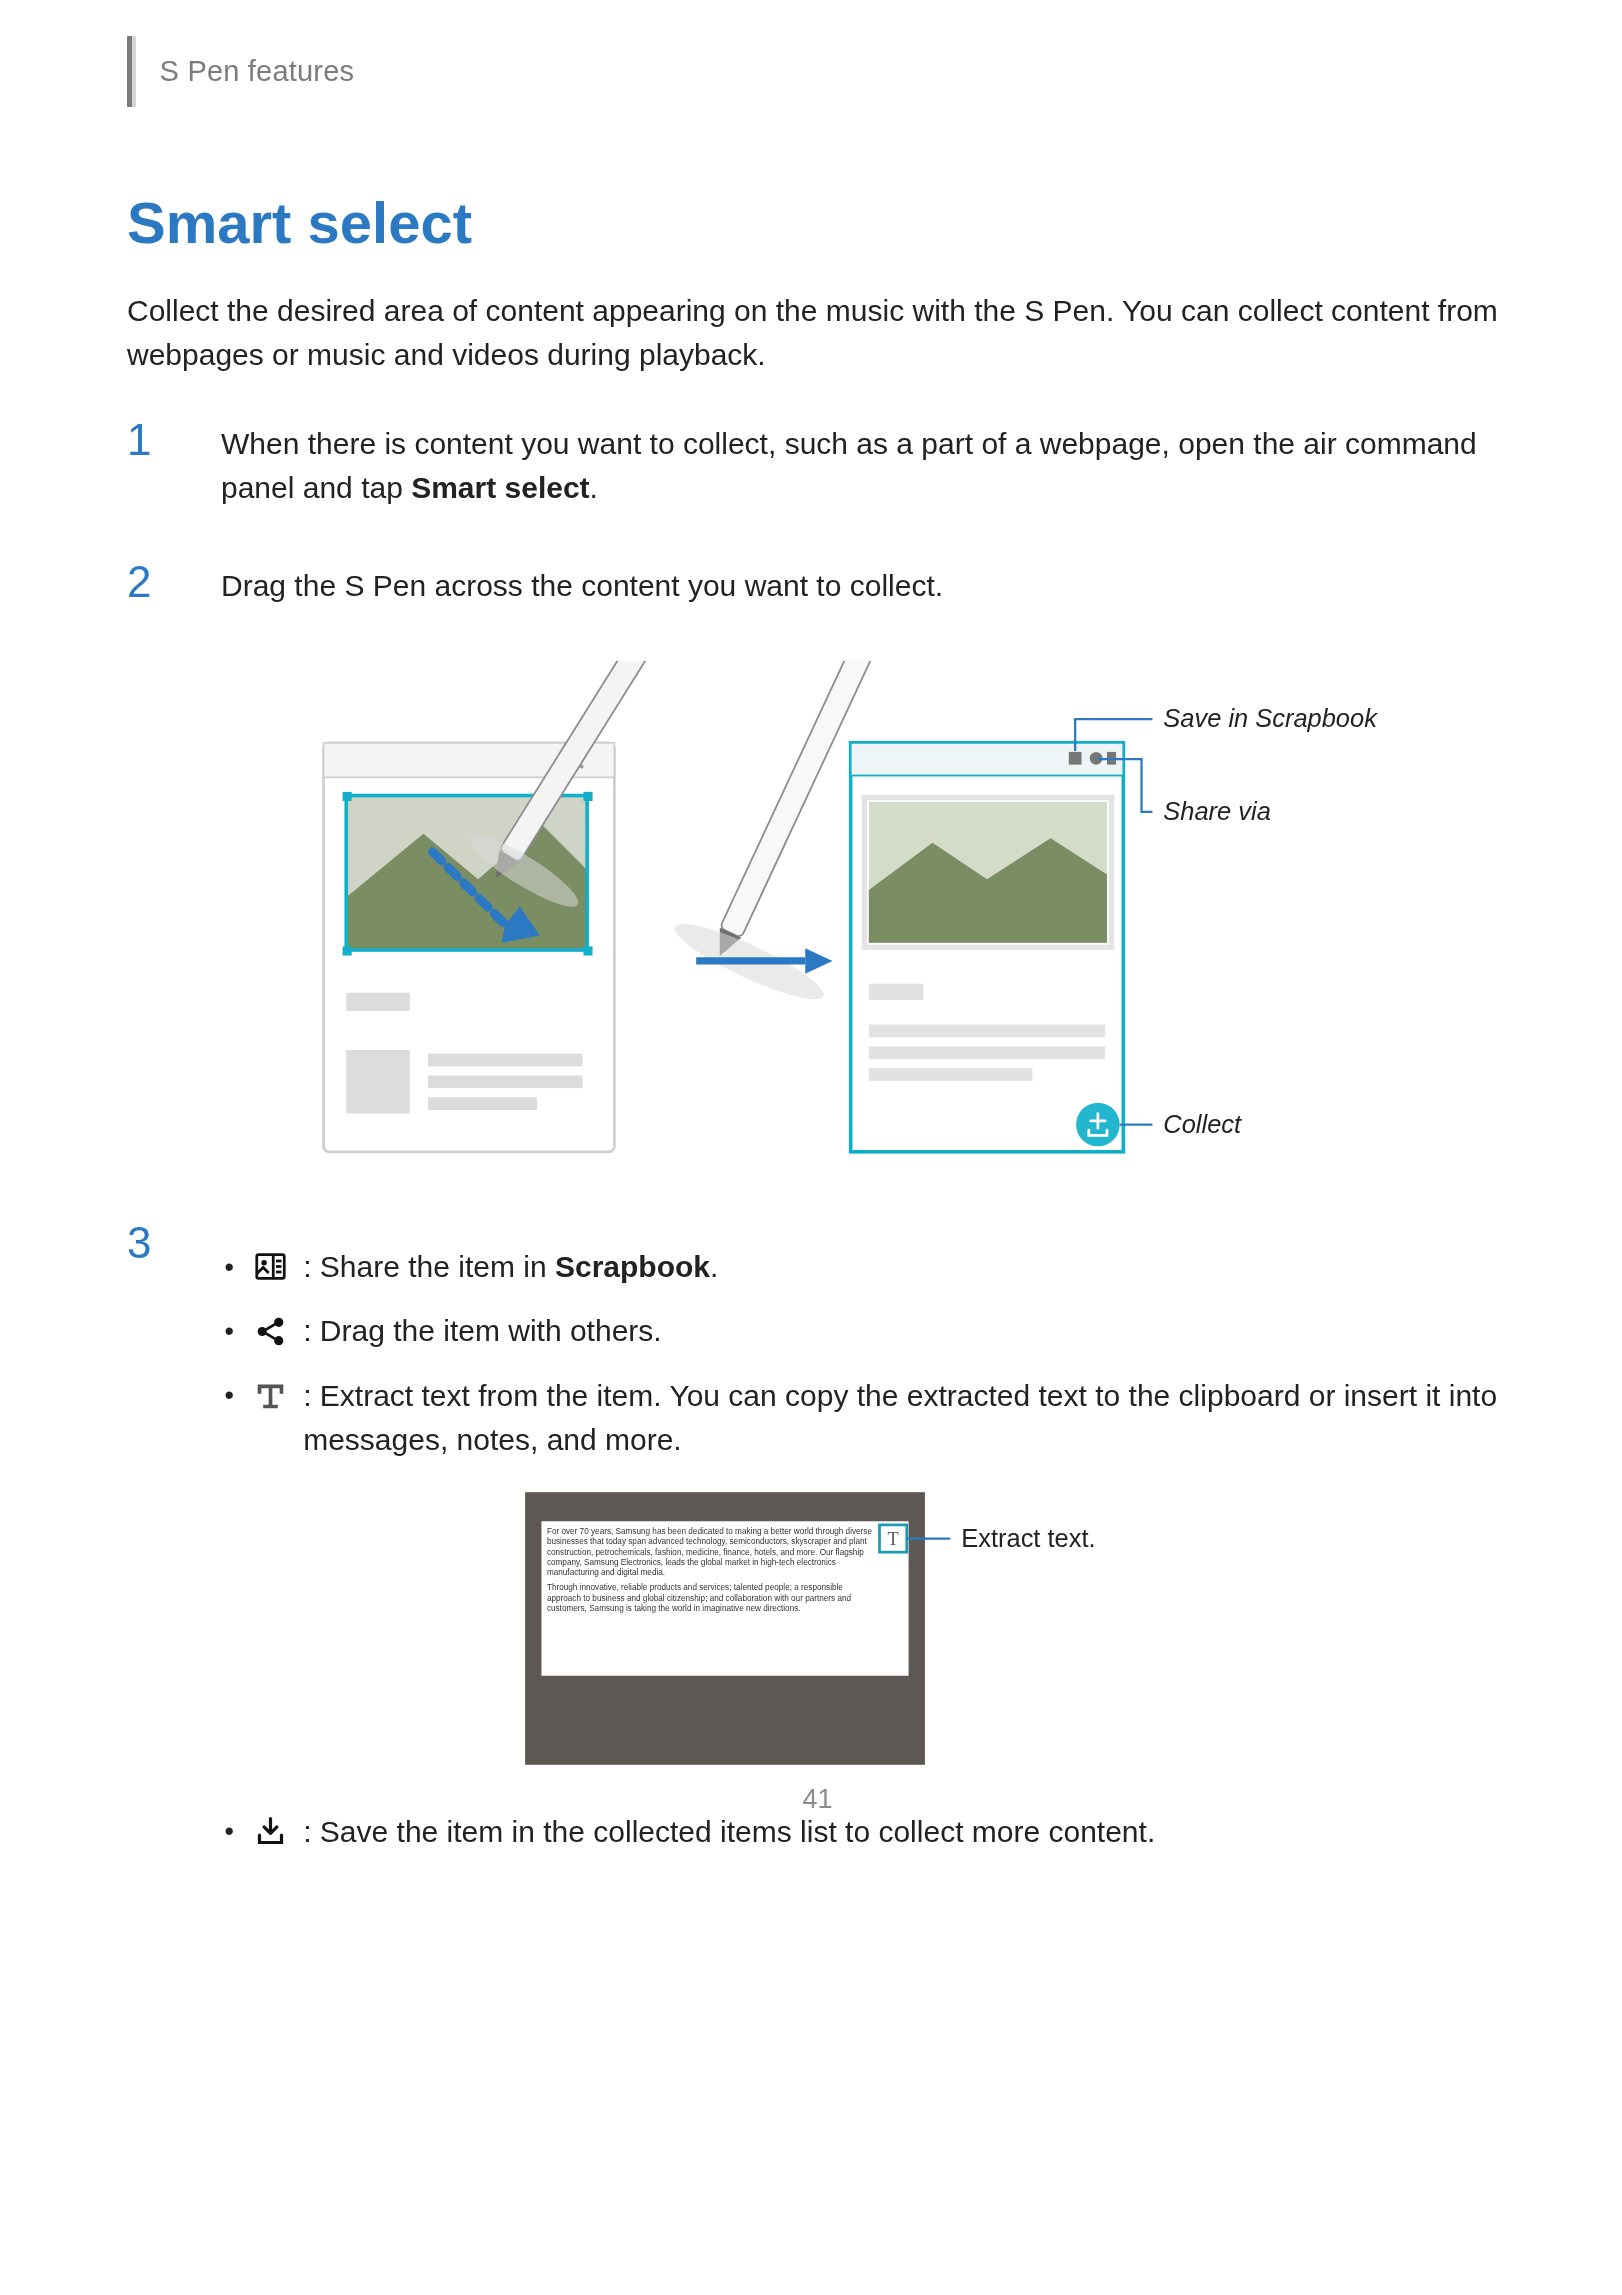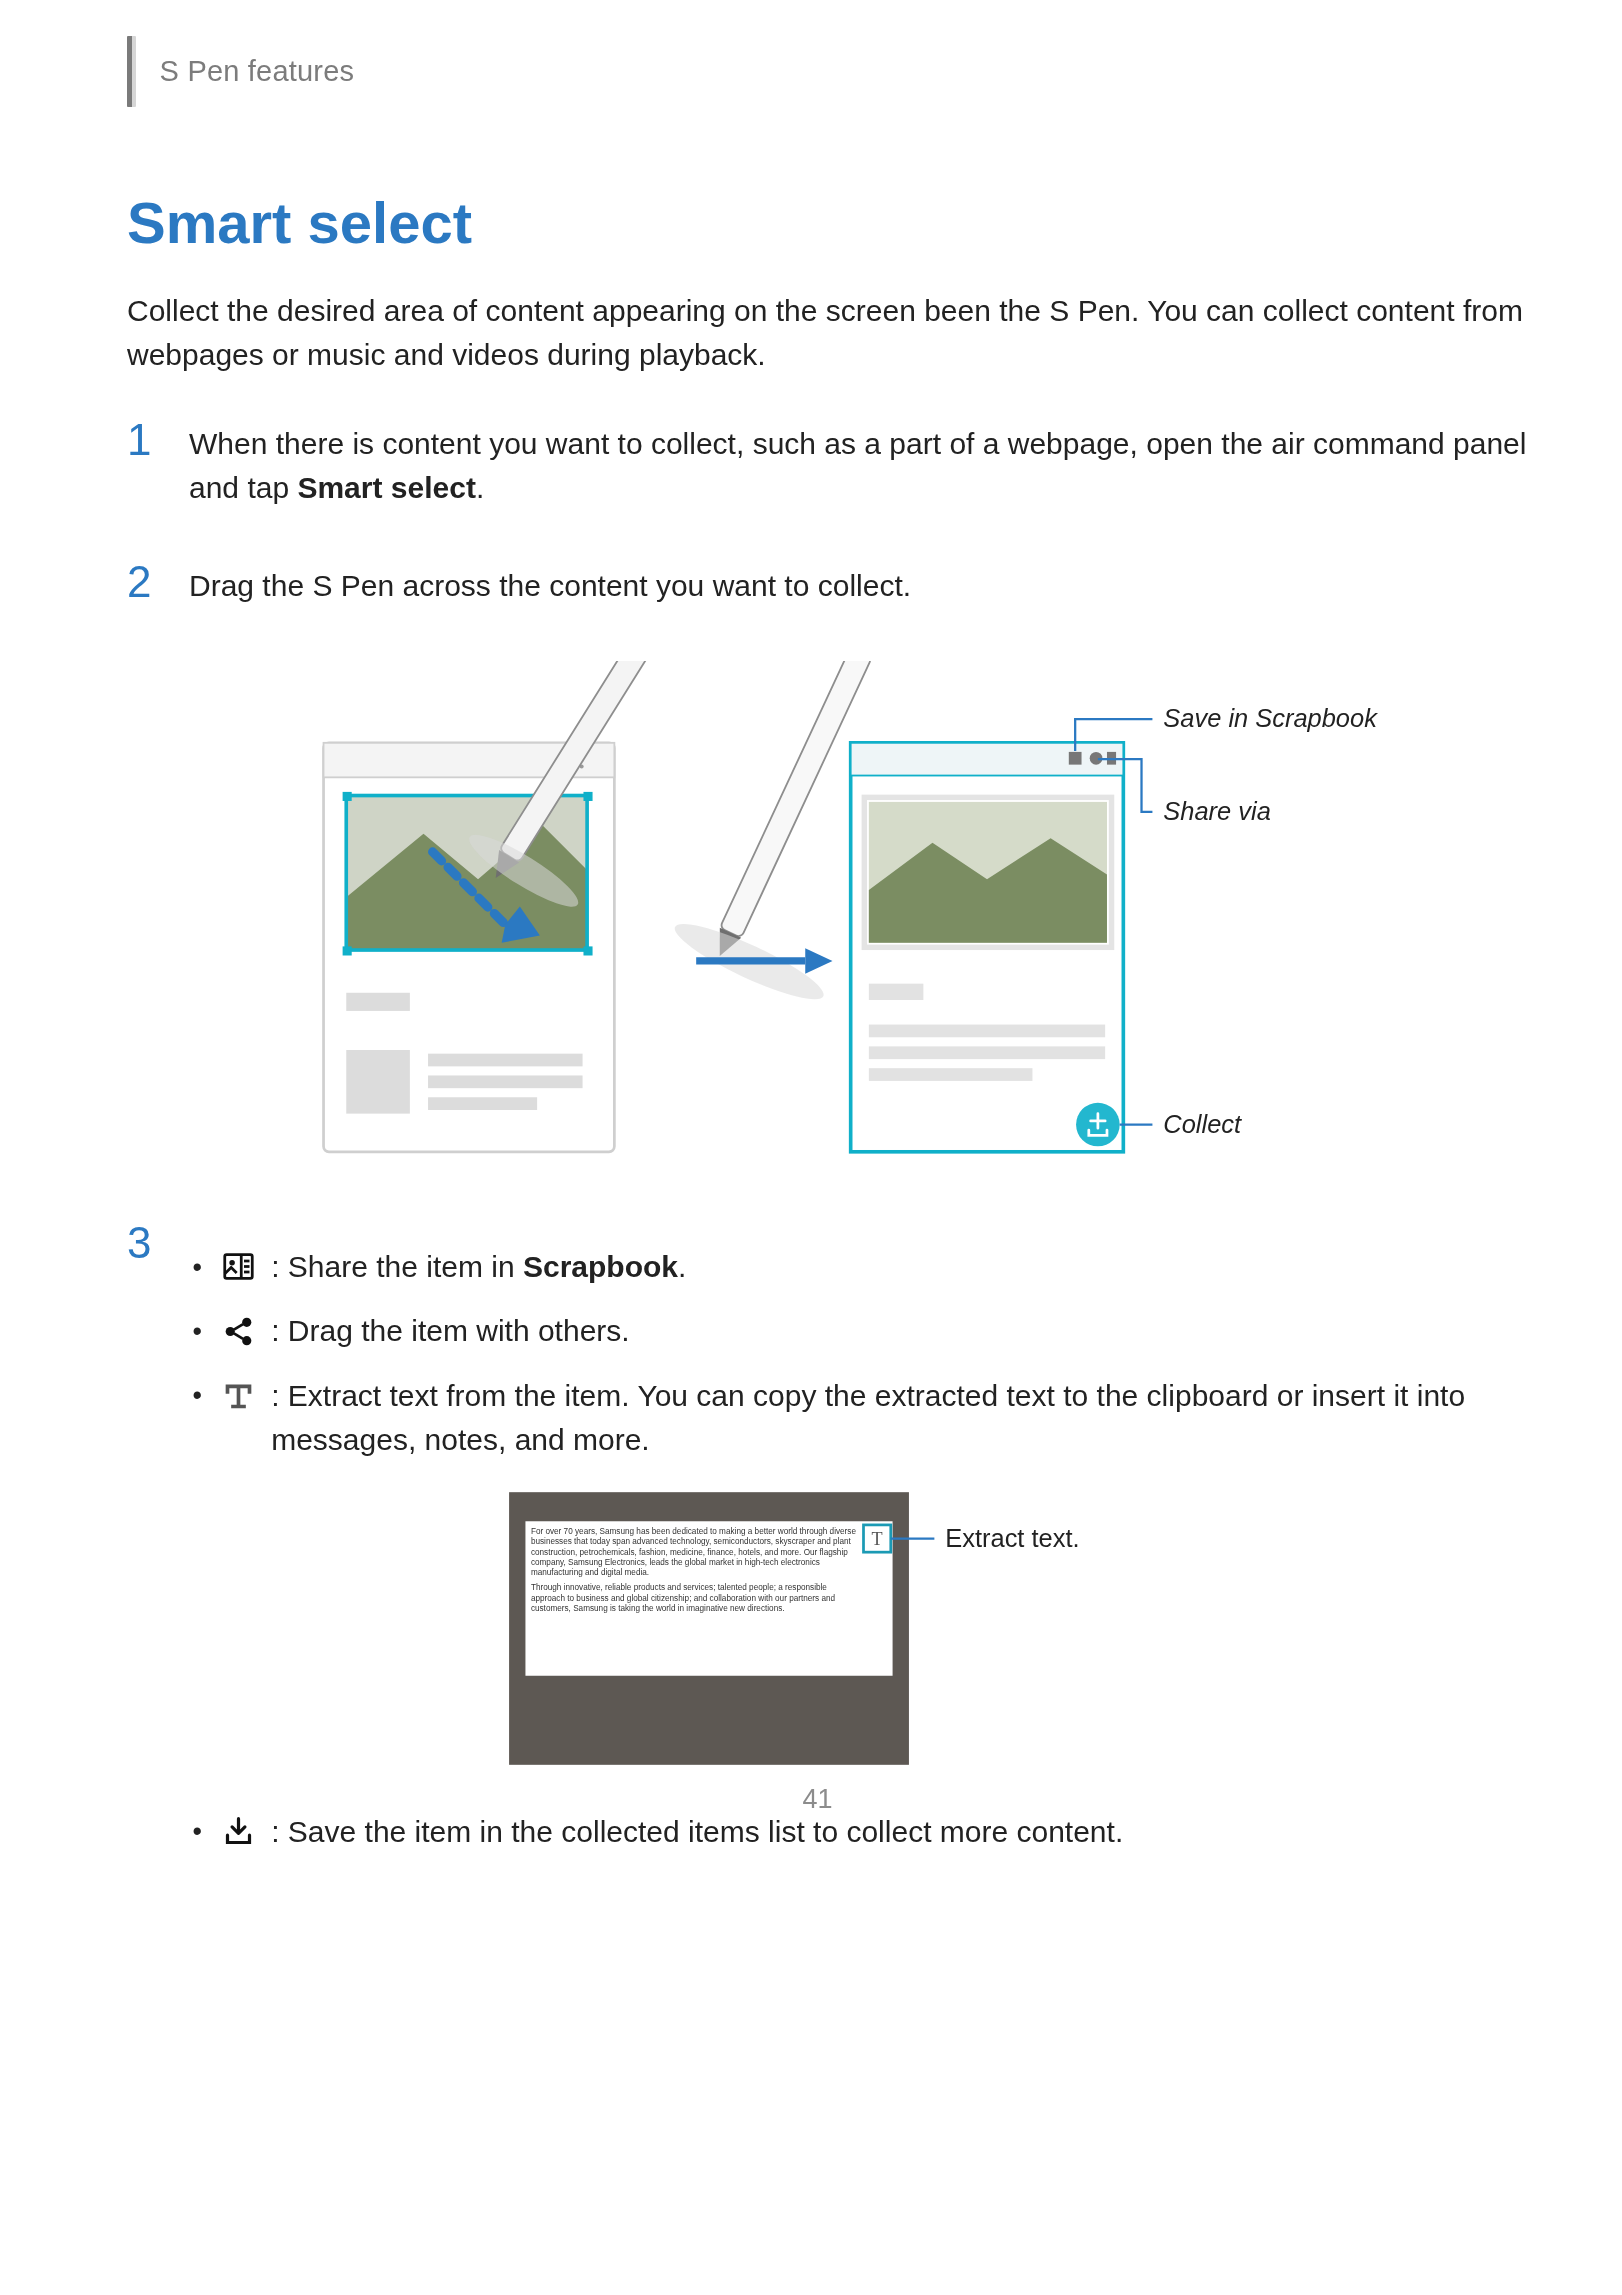--- a/index.html
+++ b/index.html
@@ -63,21 +63,21 @@
     margin-bottom: 53px;
   }
   .step-num {
     font-size: 44px;
     line-height: 1;
     font-weight: 400;
     color: #2b79c2;
     min-width: 33px;
     margin-top: -3.6px;
   }
-  .step-body { flex: 1; }
+  .step-body { flex: 1; margin-left: 32px; }
 
   
   .figure1 {
     width: 100%;
     display: flex;
     justify-content: center;
     margin: 3.6px 0 55px 0;
     font-style: italic;
   }
   .figure1 svg { display: block; }
@@ -134,21 +134,21 @@
 
 <div class="page">
 
   <div class="header-bar">
     <div class="header-mark"></div>
     <div class="header-text">S Pen features</div>
   </div>
 
   <h1 class="title">Smart select</h1>
 
-  <p class="body-text">Collect the desired area of content appearing on the screen been the S Pen. You can collect content from webpages or music and videos during playback.</p>
+  <p class="body-text">Collect the desired area of content appearing on the music with the S Pen. You can collect content from webpages or music and videos during playback.</p>
 
   <div class="step">
     <div class="step-num">1</div>
     <div class="step-body step-text">
       <span>When there is content you want to collect, such as a part of a webpage, open the air command panel and tap </span><span class="bold">Smart select</span><span>.</span>
     </div>
   </div>
 
   <div class="step">
     <div class="step-num">2</div>

